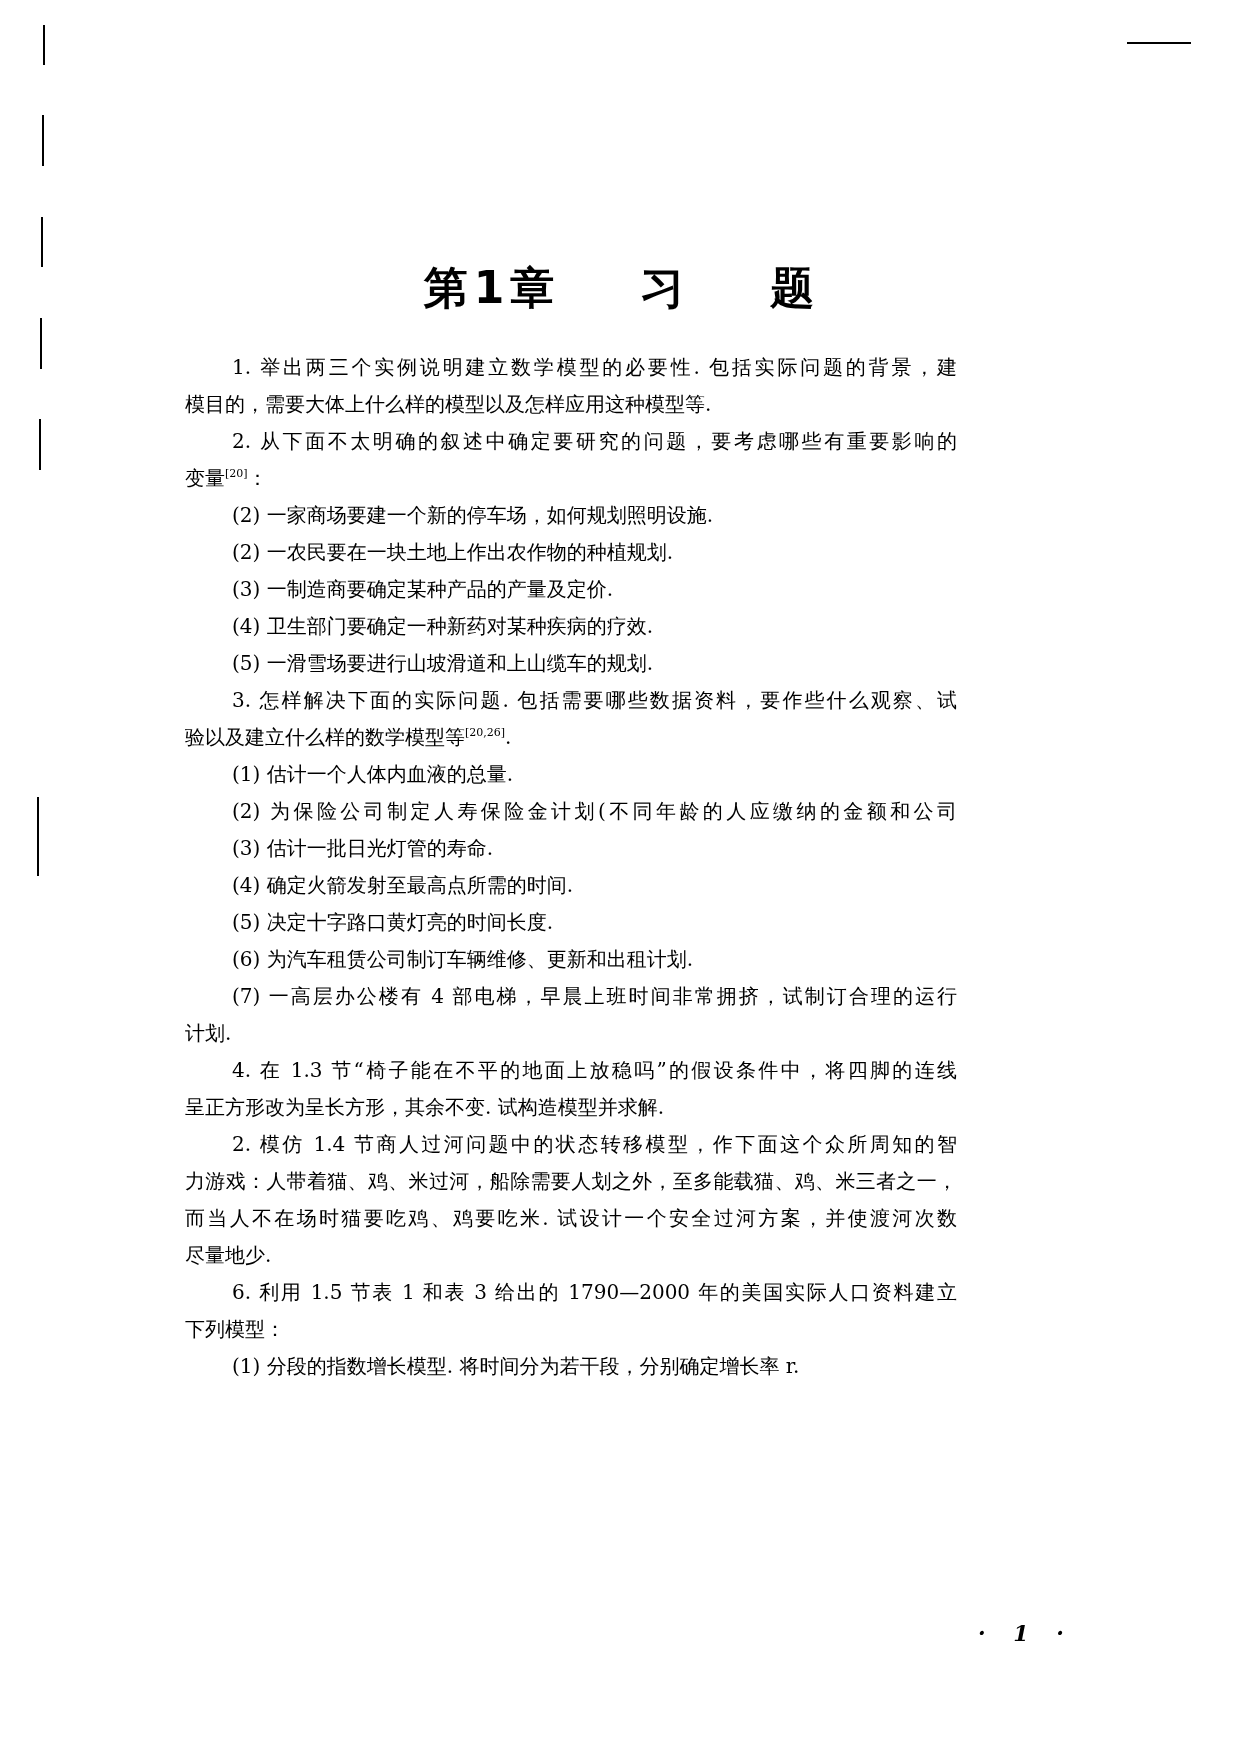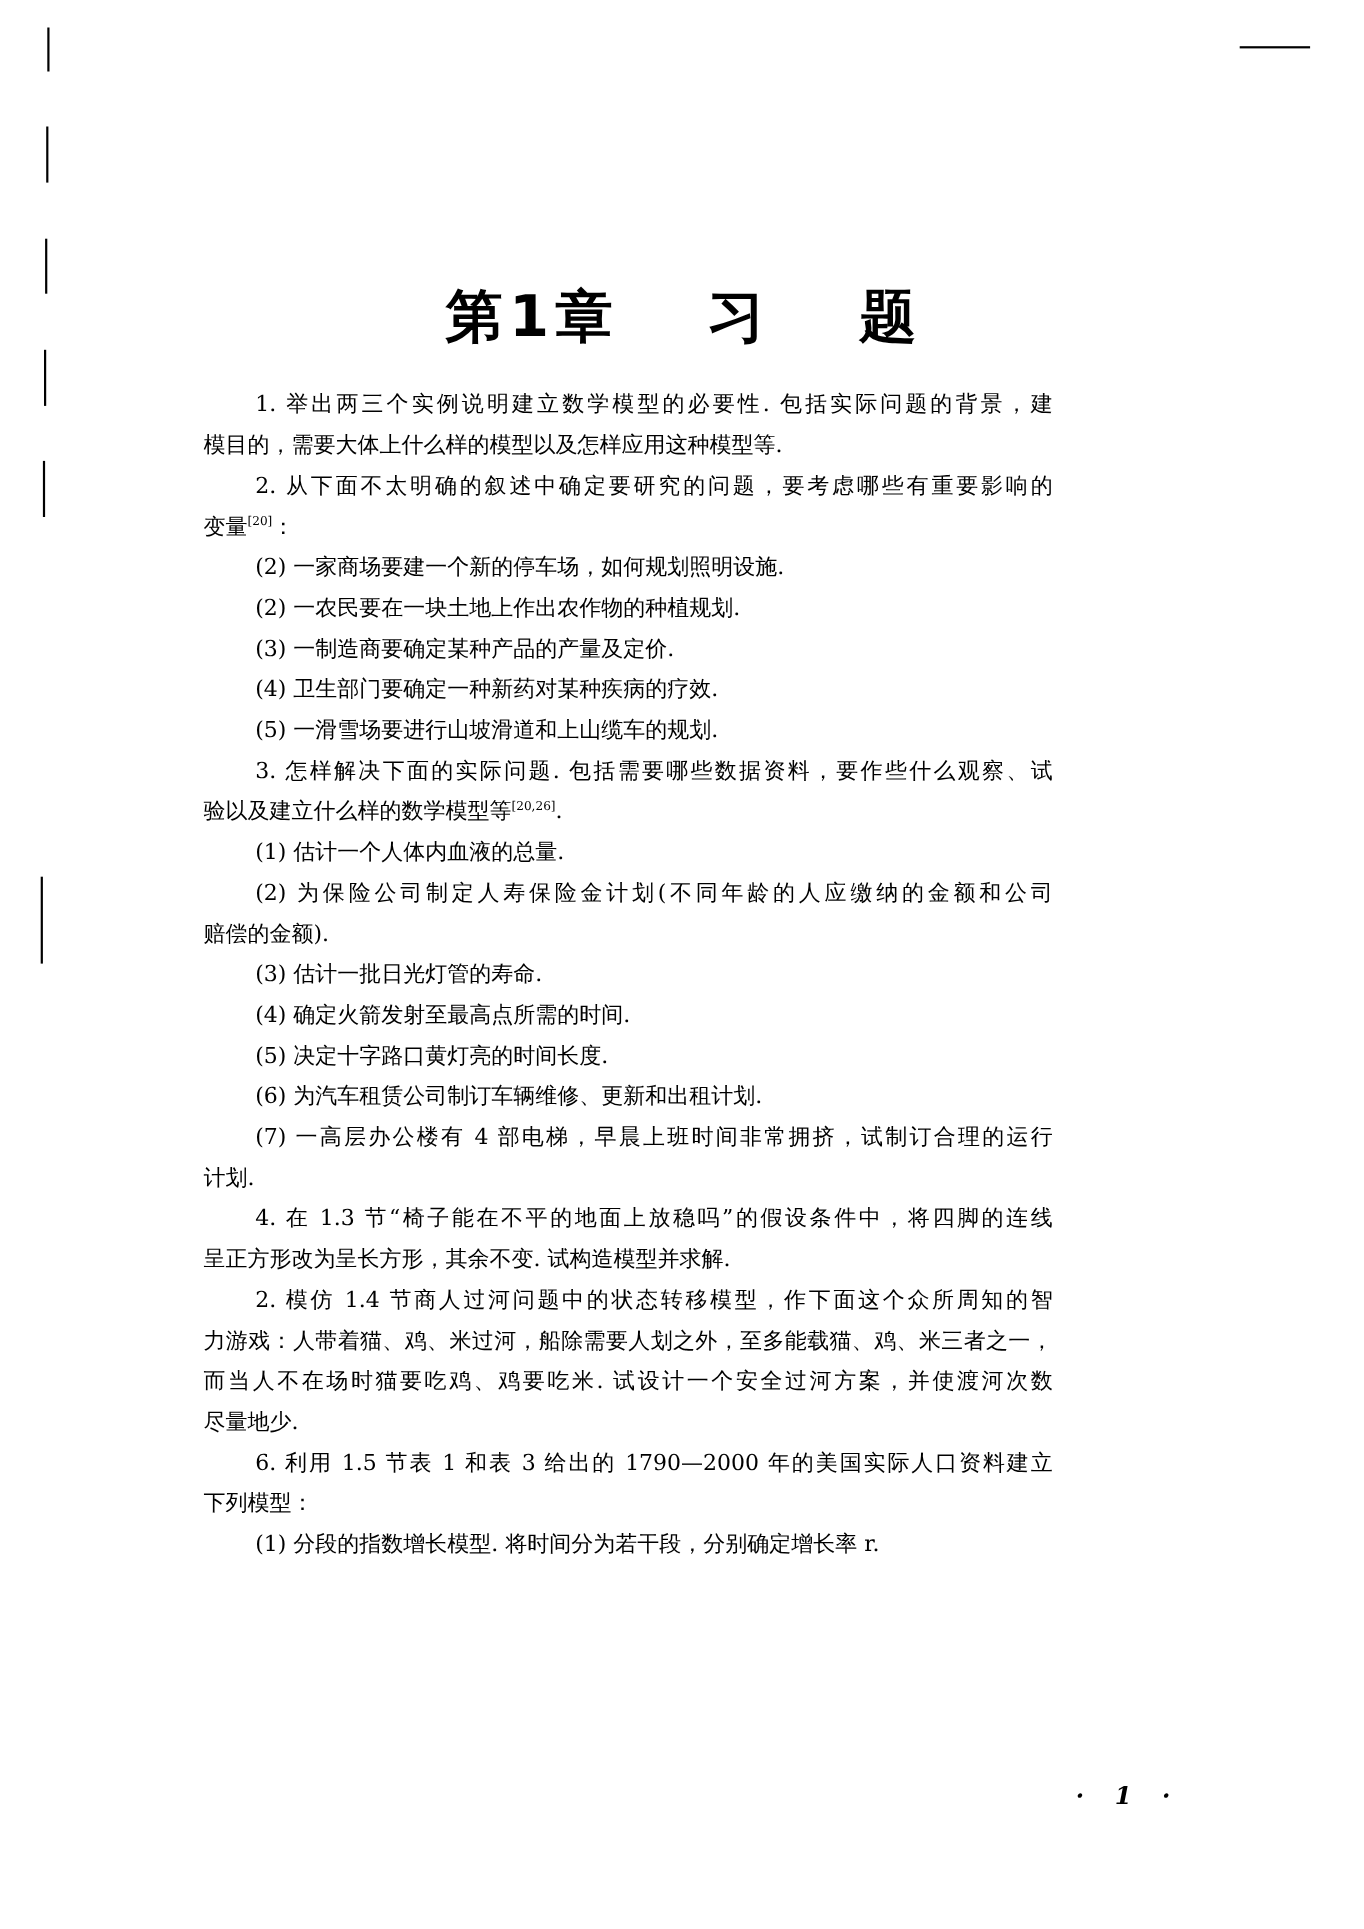--- a/index.html
+++ b/index.html
@@ -2,21 +2,21 @@
 <html><head>
   <meta charset="utf-8">
   <style>
     html, body { margin: 0; padding: 0; background: #ffffff; }
     body { width: 1240px; height: 1754px; position: relative; overflow: hidden;
            font-family: "DejaVu Serif", "Liberation Serif", serif; color: #000; }
     .mark { position: absolute; background: #000; width: 2px; }
     .topline { position: absolute; left: 1127px; top: 42px; width: 64px; height: 2px; background: #000; }
     .title { position: absolute; left: 0; width: 1240px; top: 258px; text-align: center;
              font-family: "DejaVu Sans", "Liberation Sans", sans-serif; font-weight: bold;
-             font-size: 52px; line-height: 60px; letter-spacing: 2px; }
+             font-size: 44px; line-height: 60px; letter-spacing: 2px; }
     .title .num { margin: 0 4px; }
     .title .gap { display: inline-block; width: 84px; }
     .body { position: absolute; left: 185px; top: 349px; width: 772px; }
     .line { height: 37px; line-height: 37px; font-size: 20px; white-space: nowrap;
             overflow: hidden; text-align: justify; text-align-last: justify; }
     .line.last { text-align-last: left; }
     .line.ind1 { padding-left: 47px; }
     sup { font-size: 11px; vertical-align: 8px; line-height: 0; }
     .pageno { position: absolute; left: 978px; top: 1620px; font-size: 22px; font-style: italic;
               font-weight: bold; letter-spacing: 10px; }
@@ -45,21 +45,20 @@
     <div class="line last"><span>变量</span><sup>[20]</sup><span>：</span></div>
     <div class="line ind1 last"><span>(2) 一家商场要建一个新的停车场，如何规划照明设施.</span></div>
     <div class="line ind1 last"><span>(2) 一农民要在一块土地上作出农作物的种植规划.</span></div>
     <div class="line ind1 last"><span>(3) 一制造商要确定某种产品的产量及定价.</span></div>
     <div class="line ind1 last"><span>(4) 卫生部门要确定一种新药对某种疾病的疗效.</span></div>
     <div class="line ind1 last"><span>(5) 一滑雪场要进行山坡滑道和上山缆车的规划.</span></div>
     <div class="line ind1"><span>3. 怎样解决下面的实际问题. 包括需要哪些数据资料，要作些什么观察、试</span></div>
     <div class="line last"><span>验以及建立什么样的数学模型等</span><sup>[20,26]</sup><span>.</span></div>
     <div class="line ind1 last"><span>(1) 估计一个人体内血液的总量.</span></div>
     <div class="line ind1"><span>(2) 为保险公司制定人寿保险金计划(不同年龄的人应缴纳的金额和公司</span></div>
-    <div class="line last"><span>赔偿的金额).</span></div>
     <div class="line ind1 last"><span>(3) 估计一批日光灯管的寿命.</span></div>
     <div class="line ind1 last"><span>(4) 确定火箭发射至最高点所需的时间.</span></div>
     <div class="line ind1 last"><span>(5) 决定十字路口黄灯亮的时间长度.</span></div>
     <div class="line ind1 last"><span>(6) 为汽车租赁公司制订车辆维修、更新和出租计划.</span></div>
     <div class="line ind1"><span>(7) 一高层办公楼有 4 部电梯，早晨上班时间非常拥挤，试制订合理的运行</span></div>
     <div class="line last"><span>计划.</span></div>
     <div class="line ind1"><span>4. 在 1.3 节“椅子能在不平的地面上放稳吗”的假设条件中，将四脚的连线</span></div>
     <div class="line last"><span>呈正方形改为呈长方形，其余不变. 试构造模型并求解.</span></div>
     <div class="line ind1"><span>2. 模仿 1.4 节商人过河问题中的状态转移模型，作下面这个众所周知的智</span></div>
     <div class="line"><span>力游戏：人带着猫、鸡、米过河，船除需要人划之外，至多能载猫、鸡、米三者之一，</span></div>

